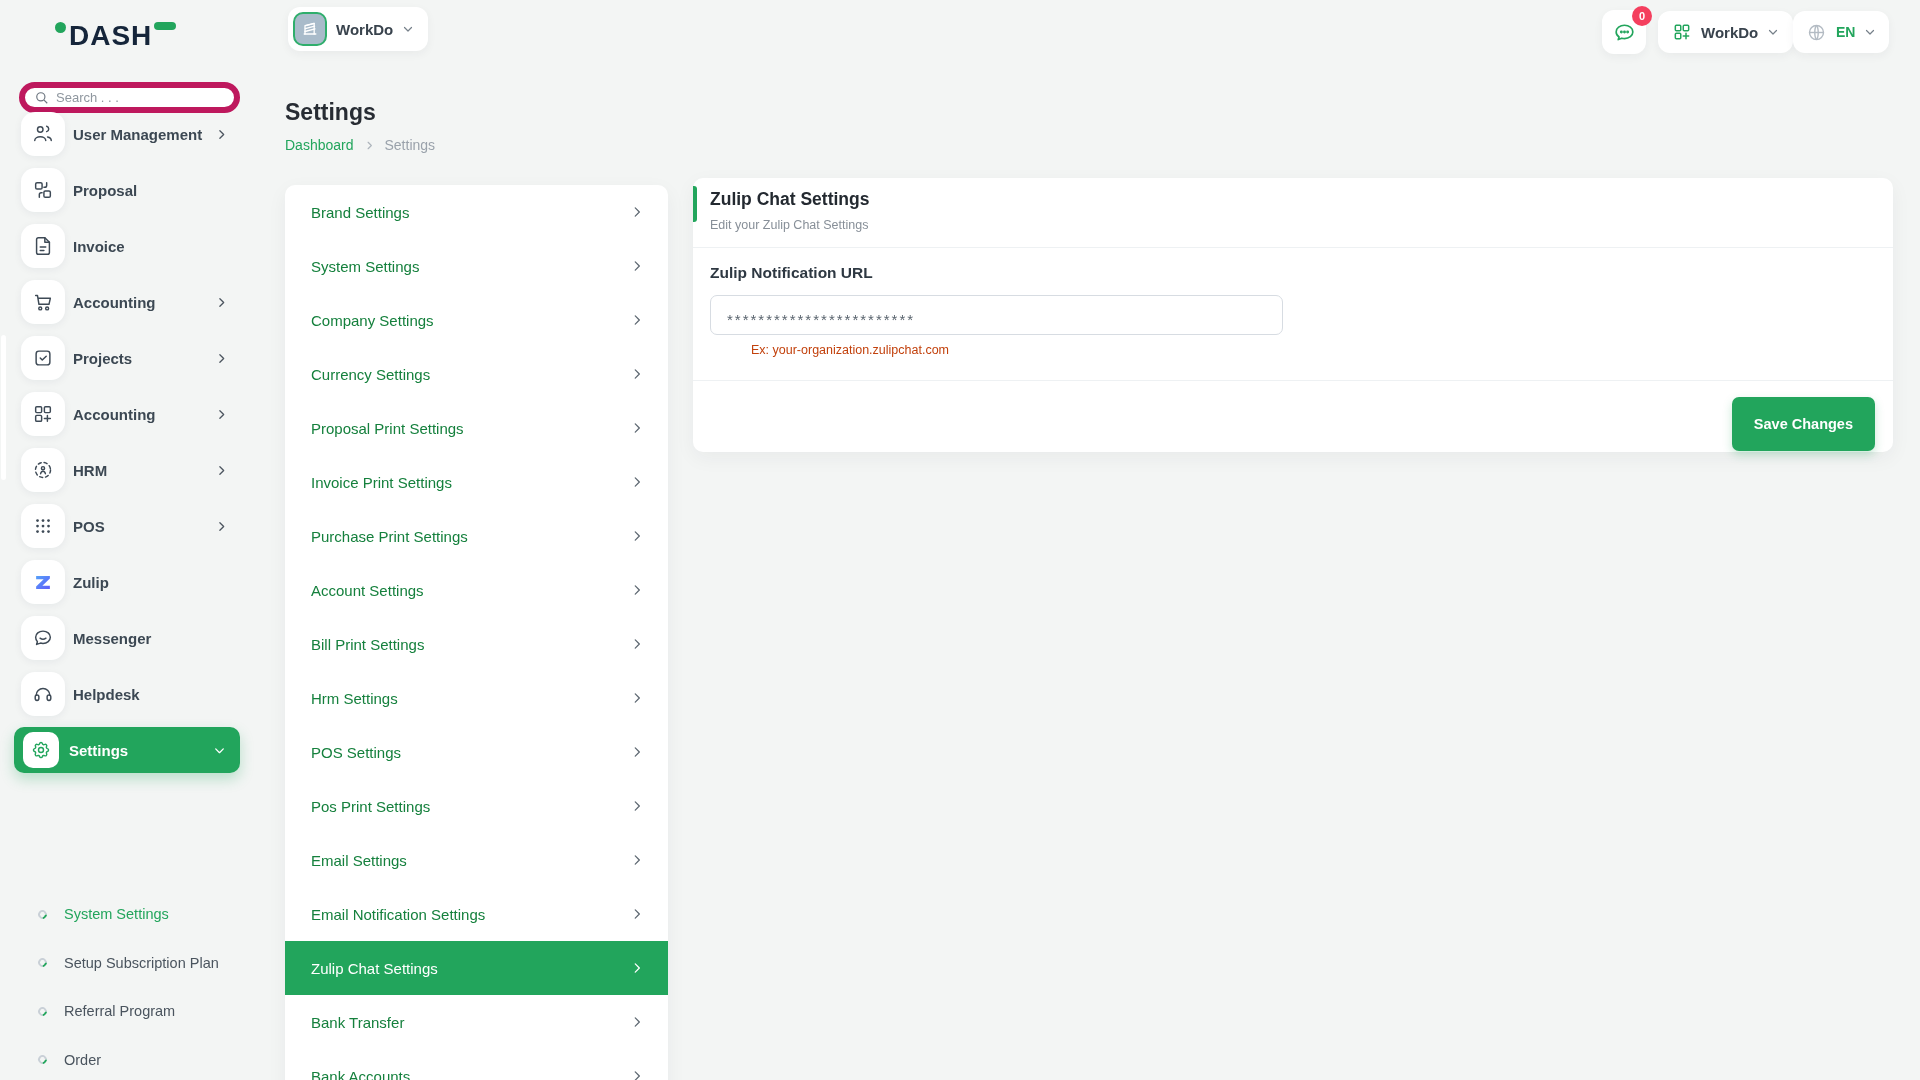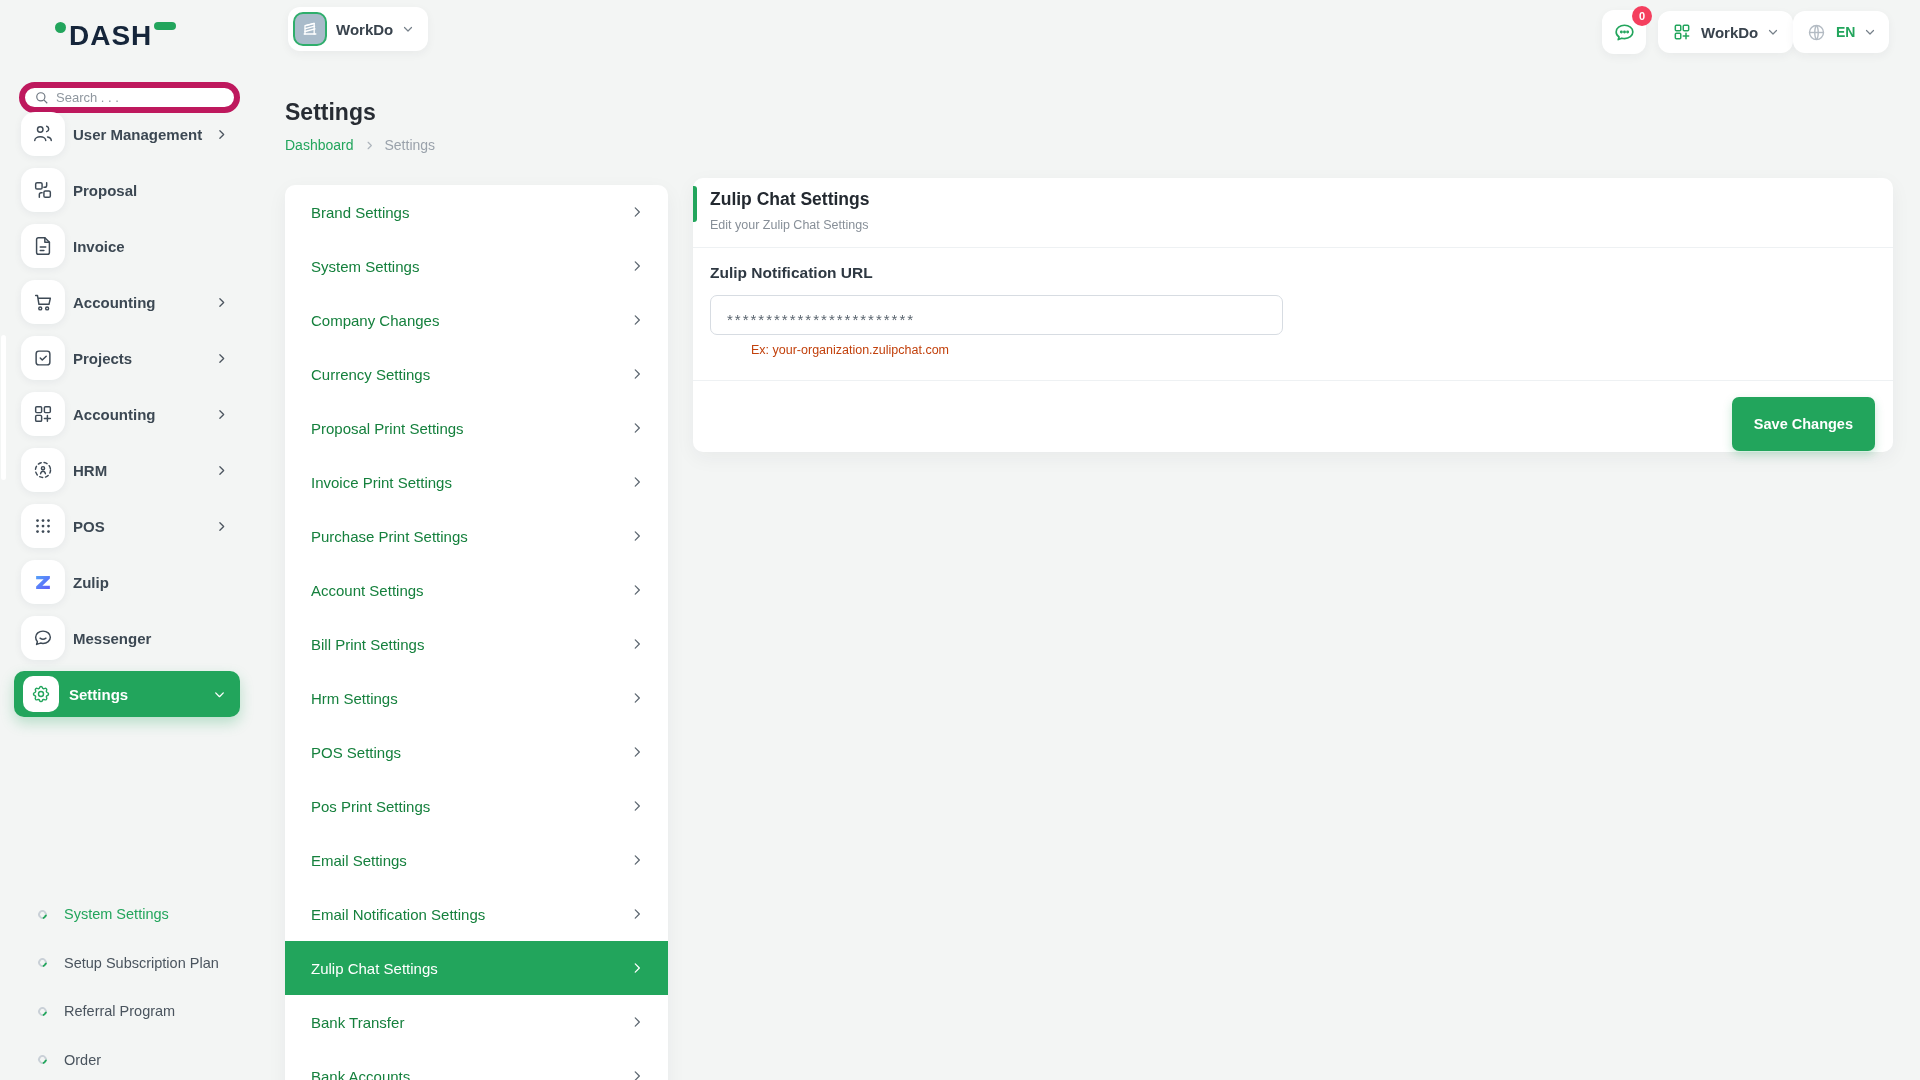--- a/index.html
+++ b/index.html
@@ -218,20 +218,30 @@
         <span class="nav-label">Zulip</span>
       </div>
       <div class="nav-item">
         <span class="tile">
             <svg width="22" height="22" viewBox="0 0 24 24" fill="none" stroke="#3e4a56" stroke-width="1.6" stroke-linecap="round" stroke-linejoin="round">
               <path d="M12 4.5c4.5 0 8 2.9 8 6.7 0 3.8-3.5 6.7-8 6.7-.95 0-1.9-.13-2.7-.37L5 19l.9-3C4.7 14.8 4 13.1 4 11.2c0-3.8 3.5-6.7 8-6.7z"></path>
               <path d="M8.8 12.2c1.9 1.5 4.5 1.5 6.4 0"></path>
             </svg>
           </span>
         <span class="nav-label">Messenger</span>
+      </div>
+      <div class="nav-item">
+        <span class="tile">
+            <svg width="22" height="22" viewBox="0 0 24 24" fill="none" stroke="#3e4a56" stroke-width="1.6" stroke-linecap="round" stroke-linejoin="round">
+              <path d="M4.5 13.5a7.5 7.5 0 0 1 15 0"></path>
+              <rect x="3.5" y="13" width="4" height="6" rx="2"></rect>
+              <rect x="16.5" y="13" width="4" height="6" rx="2"></rect>
+            </svg>
+          </span>
+        <span class="nav-label">Helpdesk</span>
       </div>
       <div class="nav-item active">
         <span class="tile">
             <svg width="20" height="20" viewBox="0 0 24 24" fill="none" stroke="#22a55c" stroke-width="1.7" stroke-linecap="round" stroke-linejoin="round">
               <path d="M10.3 4.3c.4-1.7 3-1.7 3.4 0a1.7 1.7 0 0 0 2.6 1.1c1.5-.9 3.3.9 2.4 2.4a1.7 1.7 0 0 0 1 2.6c1.8.4 1.8 3 0 3.4a1.7 1.7 0 0 0-1 2.6c.9 1.5-.9 3.3-2.4 2.4a1.7 1.7 0 0 0-2.6 1c-.4 1.8-3 1.8-3.4 0a1.7 1.7 0 0 0-2.6-1c-1.5.9-3.3-.9-2.4-2.4a1.7 1.7 0 0 0-1-2.6c-1.8-.4-1.8-3 0-3.4a1.7 1.7 0 0 0 1.1-2.6c-.9-1.5.9-3.3 2.4-2.4.9.6 2.3.1 2.5-1.1z"></path>
               <circle cx="12" cy="12" r="3"></circle>
             </svg>
           </span>
         <span class="nav-label">Settings</span>
         <svg class="nav-chev" width="13" height="13" viewBox="0 0 24 24" fill="none" stroke="#ffffff" stroke-width="2.4" stroke-linecap="round" stroke-linejoin="round">
@@ -333,21 +343,21 @@
           <path d="M9 5l7 7-7 7"></path>
         </svg>
       </div>
     <div class="menu-row">
         <span class="menu-label">System Settings</span>
         <svg class="menu-chev" width="14" height="14" viewBox="0 0 24 24" fill="none" stroke="#5d6771" stroke-width="2.2" stroke-linecap="round" stroke-linejoin="round">
           <path d="M9 5l7 7-7 7"></path>
         </svg>
       </div>
     <div class="menu-row">
-        <span class="menu-label">Company Changes</span>
+        <span class="menu-label">Company Settings</span>
         <svg class="menu-chev" width="14" height="14" viewBox="0 0 24 24" fill="none" stroke="#5d6771" stroke-width="2.2" stroke-linecap="round" stroke-linejoin="round">
           <path d="M9 5l7 7-7 7"></path>
         </svg>
       </div>
     <div class="menu-row">
         <span class="menu-label">Currency Settings</span>
         <svg class="menu-chev" width="14" height="14" viewBox="0 0 24 24" fill="none" stroke="#5d6771" stroke-width="2.2" stroke-linecap="round" stroke-linejoin="round">
           <path d="M9 5l7 7-7 7"></path>
         </svg>
       </div>

